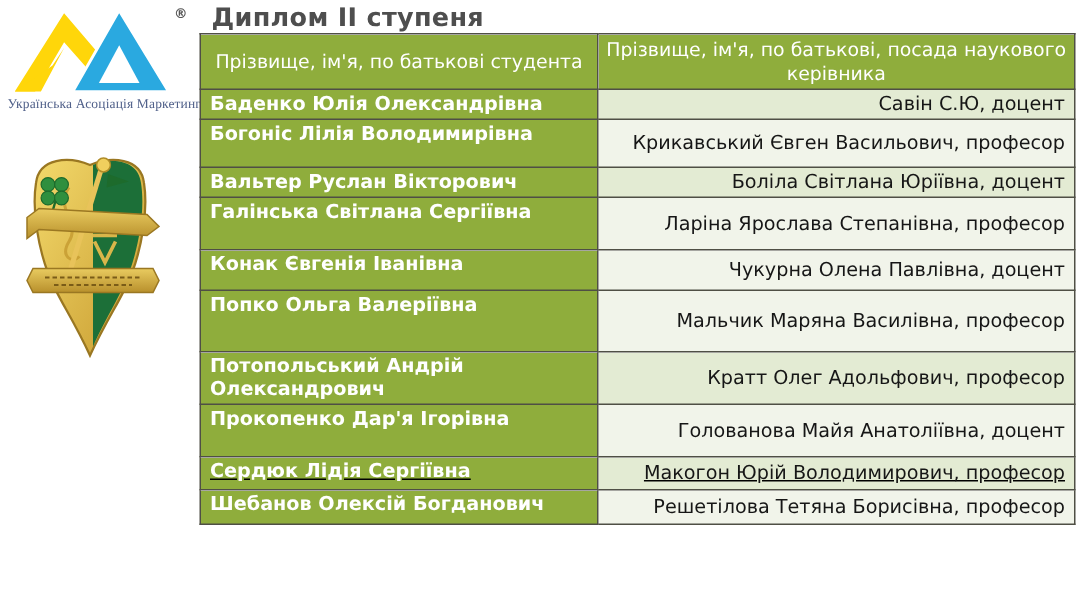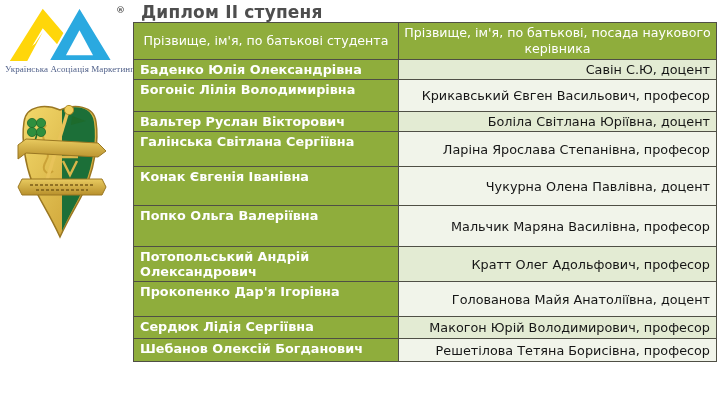--- a/index.html
+++ b/index.html
@@ -136,37 +136,37 @@
             <td class="supervisor-cell">Крикавський Євген Васильович, професор</td>
           </tr>
           <tr class="band-pale" style="height: 18px;">
             <td class="student-cell">Вальтер Руслан Вікторович</td>
             <td class="supervisor-cell">Боліла Світлана Юріївна, доцент</td>
           </tr>
           <tr class="band-white" style="height: 35px;">
             <td class="student-cell">Галінська Світлана Сергіївна</td>
             <td class="supervisor-cell">Ларіна Ярослава Степанівна, професор</td>
           </tr>
-          <tr class="band-white" style="height: 39px;">
+          <tr class="band-white" style="height: 27px;">
             <td class="student-cell">Конак Євгенія Іванівна</td>
             <td class="supervisor-cell">Чукурна Олена Павлівна, доцент</td>
           </tr>
           <tr class="band-white" style="height: 41px;">
             <td class="student-cell">Попко Ольга Валеріївна</td>
             <td class="supervisor-cell">Мальчик Маряна Василівна, професор</td>
           </tr>
           <tr class="band-pale" style="height: 31px;">
             <td class="student-cell">Потопольський Андрій Олександрович</td>
             <td class="supervisor-cell">Кратт Олег Адольфович, професор</td>
           </tr>
           <tr class="band-white" style="height: 35px;">
             <td class="student-cell">Прокопенко Дар'я Ігорівна</td>
             <td class="supervisor-cell">Голованова Майя Анатоліївна, доцент</td>
           </tr>
-          <tr class="band-pale" style="height: 22px;">
+          <tr class="band-pale" style="height: 22px; text-decoration: underline;">
             <td class="student-cell">Сердюк Лідія Сергіївна</td>
             <td class="supervisor-cell">Макогон Юрій Володимирович, професор</td>
           </tr>
           <tr class="band-white" style="height: 23px;">
             <td class="student-cell">Шебанов Олексій Богданович</td>
             <td class="supervisor-cell">Решетілова Тетяна Борисівна, професор</td>
           </tr>
         </tbody>
     </table>
   </div>

